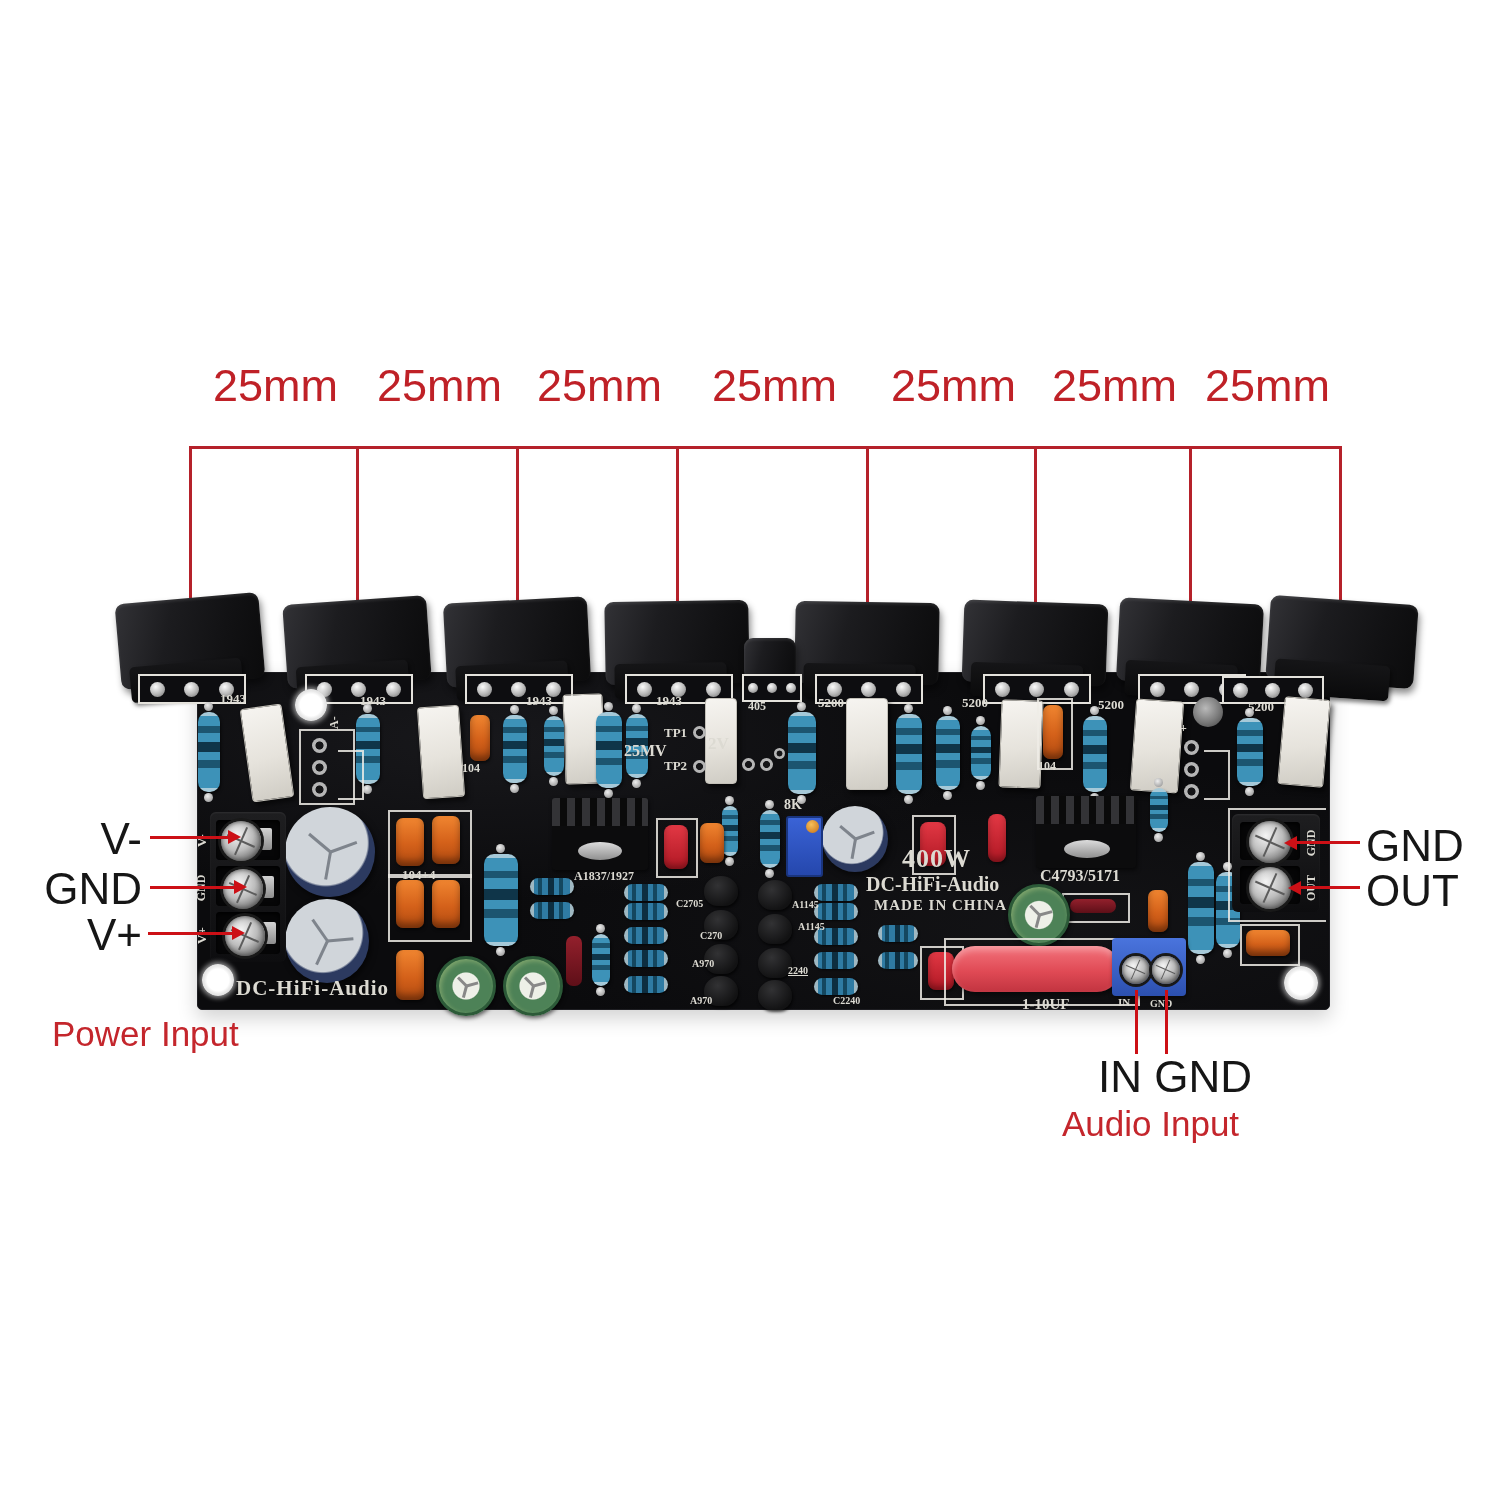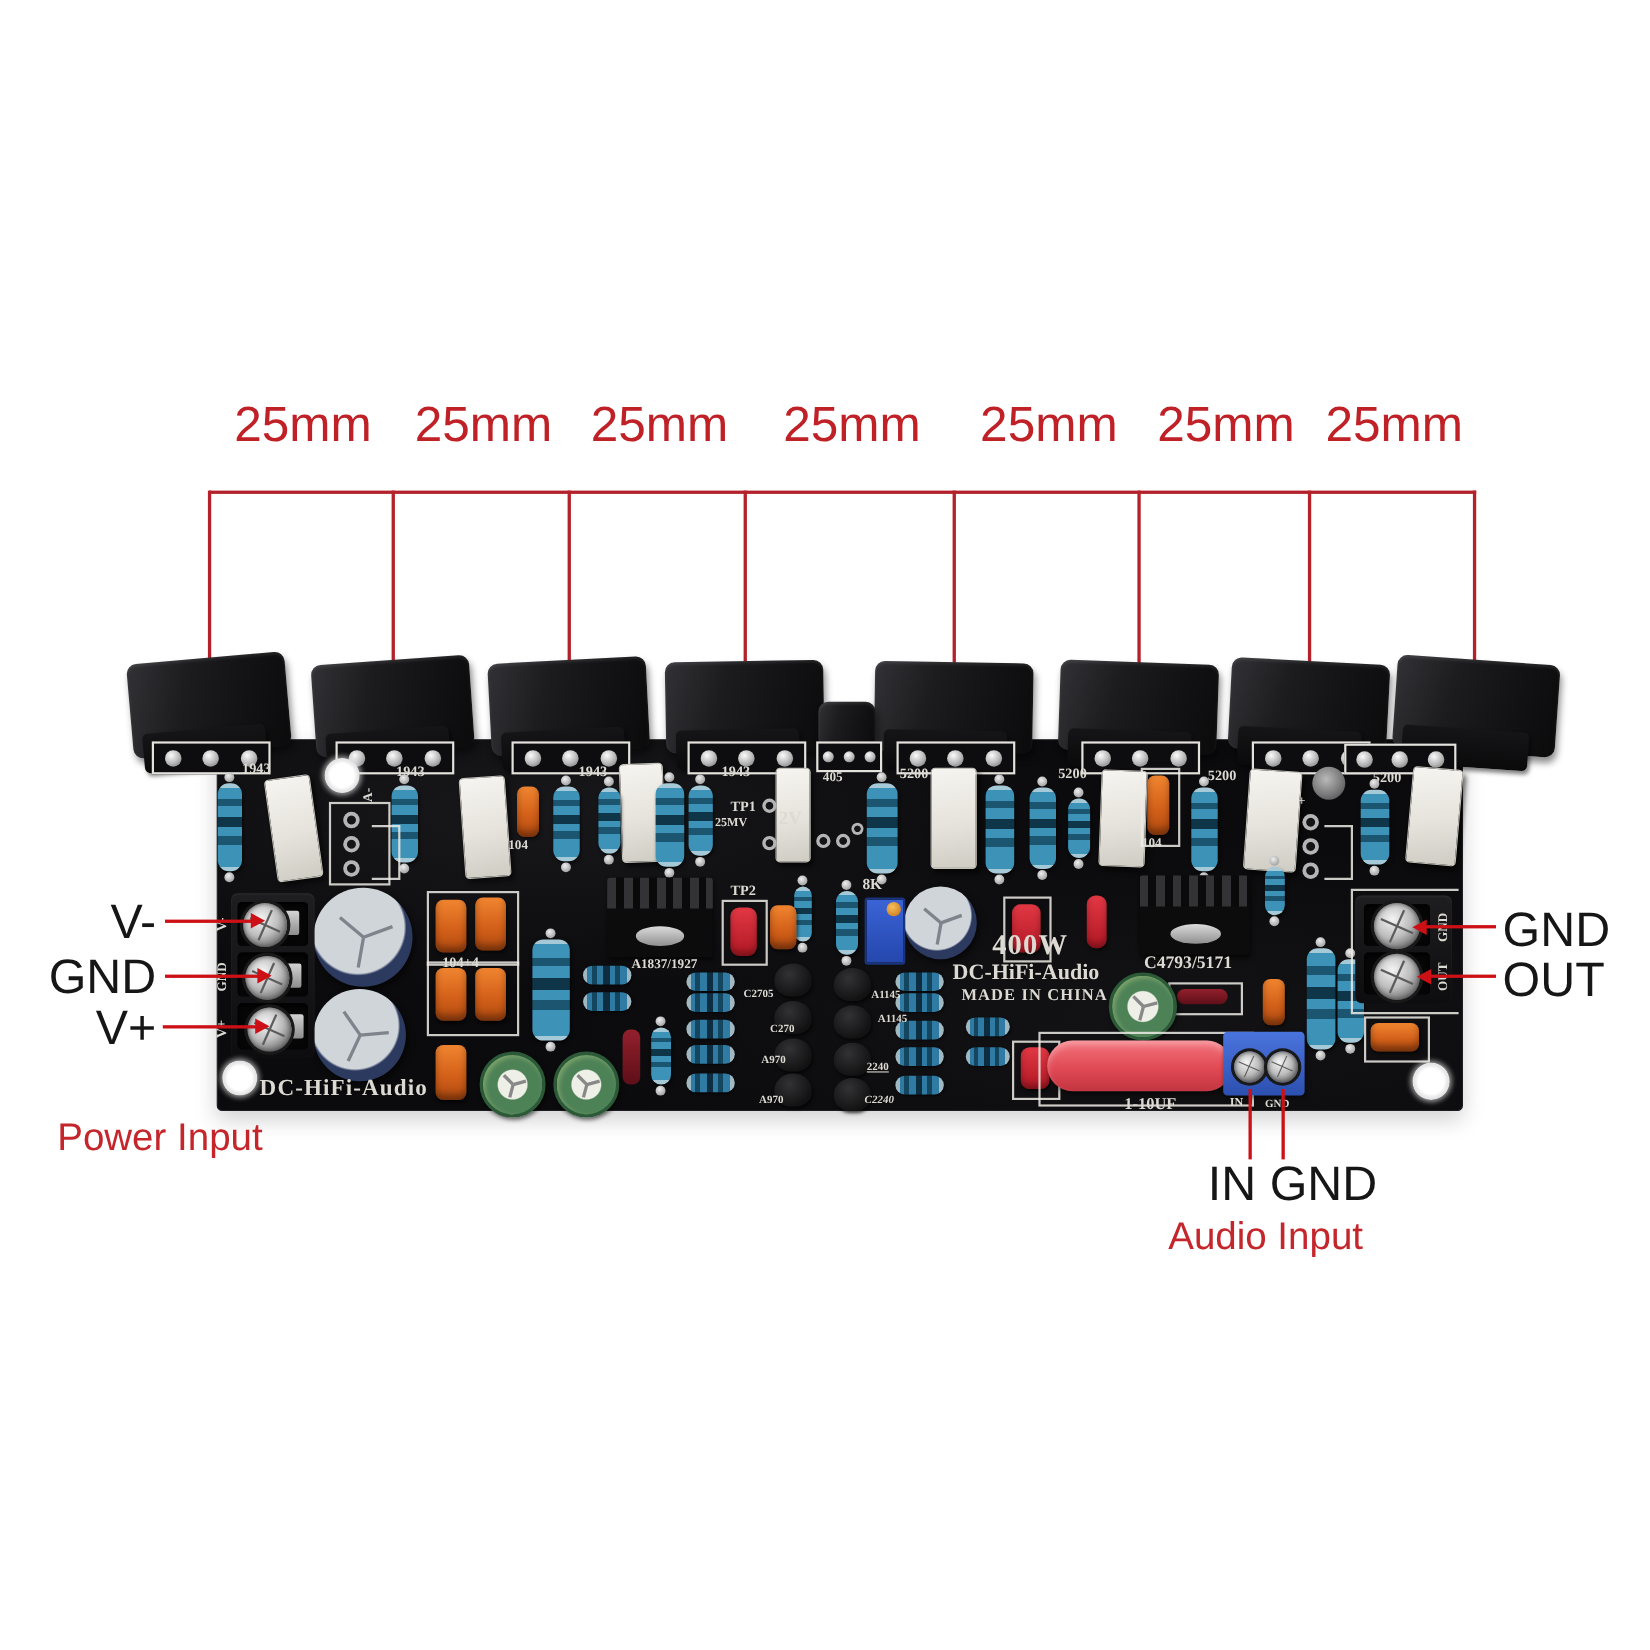--- a/index.html
+++ b/index.html
@@ -272,21 +272,21 @@
   <div class="abs to92" style="left:758px;top:914px;width:34px;height:30px;"></div>
   <div class="abs to92" style="left:758px;top:948px;width:34px;height:30px;"></div>
   <div class="abs to92" style="left:758px;top:980px;width:34px;height:30px;"></div>
   <div class="abs silk" style="left:676px;top:899px;font-size:10px;">C2705</div>
   <div class="abs silk" style="left:700px;top:931px;font-size:10px;">C270</div>
   <div class="abs silk" style="left:692px;top:959px;font-size:10px;">A970</div>
   <div class="abs silk" style="left:690px;top:996px;font-size:10px;">A970</div>
   <div class="abs silk" style="left:792px;top:900px;font-size:10px;">A1145</div>
   <div class="abs silk" style="left:798px;top:922px;font-size:10px;">A1145</div>
   <div class="abs silk" style="left:788px;top:966px;font-size:10px;text-decoration:underline;">2240</div>
-  <div class="abs silk" style="left:786px;top:996px;font-size:10px;font-style:italic;">C2240</div>
+  <div class="abs silk" style="left:833px;top:996px;font-size:10px;">C2240</div>
 
   <div class="abs toroid" style="left:436px;top:956px;width:54px;height:54px;">
       <i class="vent" style="height:12px;background:#888;transform:rotate(15deg);"></i>
       <i class="vent" style="height:12px;background:#888;transform:rotate(135deg);"></i>
       <i class="vent" style="height:12px;background:#888;transform:rotate(255deg);"></i>
     </div>
   <div class="abs toroid" style="left:503px;top:956px;width:54px;height:54px;">
       <i class="vent" style="height:12px;background:#888;transform:rotate(15deg);"></i>
       <i class="vent" style="height:12px;background:#888;transform:rotate(135deg);"></i>
       <i class="vent" style="height:12px;background:#888;transform:rotate(255deg);"></i>
@@ -322,22 +322,22 @@
       <div class="fins abs" style="left:0;top:0;width:100px;height:28px;"></div>
       <div class="abs hsmetal" style="left:28px;top:44px;width:46px;height:18px;"></div>
     </div>
   <div class="abs silk" style="left:1040px;top:868px;font-size:16px;">C4793/5171</div>
 
   <div class="abs silk" style="left:784px;top:798px;font-size:14px;">8K</div>
   <div class="abs trimmer" style="left:786px;top:816px;width:33px;height:57px;"></div>
   <div class="abs trimscrew" style="left:806px;top:820px;width:13px;height:13px;"></div>
   <div class="abs silk" style="left:664px;top:726px;font-size:13px;">TP1</div>
   <div class="abs padring" style="left:693px;top:726px;width:13px;height:13px;"></div>
-  <div class="abs silk" style="left:650px;top:743px;font-size:11px;">25MV</div>
-  <div class="abs silk" style="left:664px;top:803px;font-size:13px;">TP2</div>
+  <div class="abs silk" style="left:624px;top:743px;font-size:16px;">25MV</div>
+  <div class="abs silk" style="left:664px;top:759px;font-size:13px;">TP2</div>
   <div class="abs padring" style="left:693px;top:760px;width:13px;height:13px;"></div>
   <div class="abs silk" style="left:708px;top:735px;font-size:17px;">2V</div>
   <div class="abs padring" style="left:742px;top:758px;width:13px;height:13px;"></div>
   <div class="abs padring" style="left:760px;top:758px;width:13px;height:13px;"></div>
   <div class="abs padring" style="left:774px;top:748px;width:11px;height:11px;"></div>
 
   <div class="abs hole" style="left:295px;top:689px;width:32px;height:32px;"></div>
   <div class="abs silk" style="left:323px;top:712px;width:22px;font-size:12px;transform:rotate(-90deg);">A-</div>
   <div class="abs sbox" style="left:299px;top:729px;width:52px;height:72px;"></div>
   <div class="abs padring" style="left:312px;top:738px;width:15px;height:15px;"></div>

